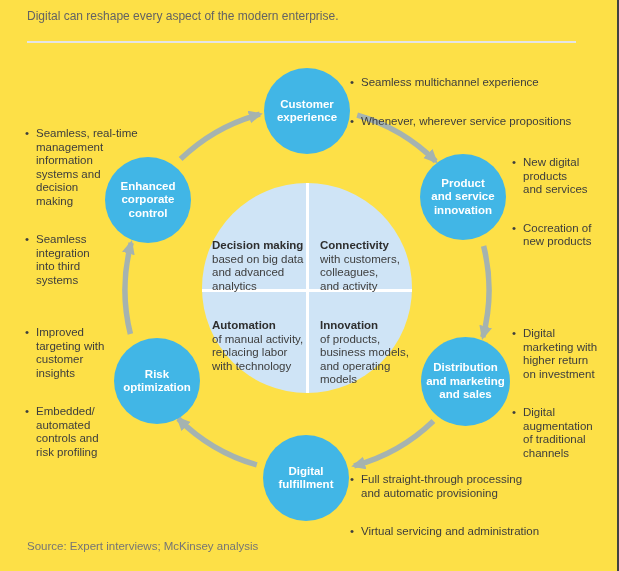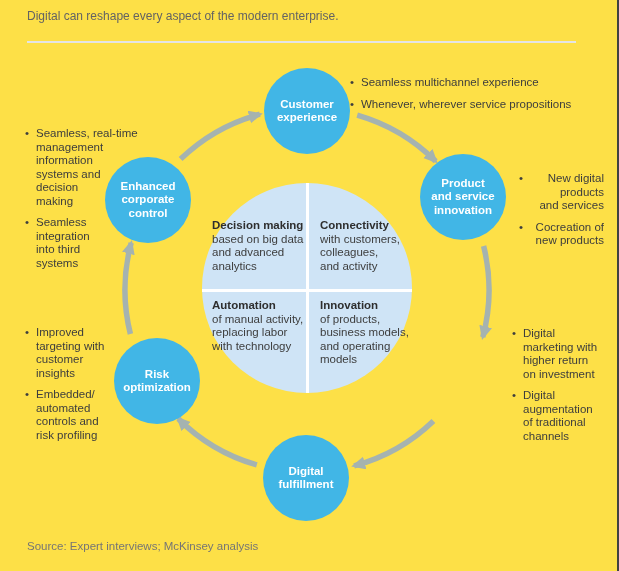--- a/index.html
+++ b/index.html
@@ -19,43 +19,43 @@
   .right-edge{position:absolute;left:617px;top:0;width:2px;height:571px;background:#414141;}
   .source{position:absolute;left:27px;top:540px;font-size:11.5px;color:var(--source-gray);}
 
   svg.ring{position:absolute;left:0;top:0;pointer-events:none;}
   svg.ring path.arc{stroke:var(--arrow-gray);stroke-width:5.5;fill:none;}
   svg.ring marker path{fill:var(--arrow-gray);}
 
   .center-circle{position:absolute;left:202px;top:183px;width:210px;height:210px;border-radius:50%;background:var(--center-blue);}
   .vline{position:absolute;left:104px;top:0;width:3px;height:210px;background:#fff;}
   .hline{position:absolute;left:0;top:106px;width:210px;height:3px;background:#fff;}
-  .quad{position:absolute;font-size:11.5px;line-height:13.5px;color:var(--text-dark);}
+  .quad{position:absolute;font-size:11.5px;line-height:13.5px;color:var(--text-dark);margin-top:20px;}
   .quad .qtitle{font-weight:bold;color:#2e2e2e;}
   .q-tl{left:10px;top:36px;width:94px;}
   .q-tr{left:118px;top:36px;width:90px;}
   .q-bl{left:10px;top:116px;width:98px;}
   .q-br{left:118px;top:116px;width:92px;}
 
   .node{position:absolute;width:86px;height:86px;border-radius:50%;background:var(--node-blue);
         display:flex;align-items:center;justify-content:center;text-align:center;}
   .node-label{font-size:11.5px;font-weight:bold;color:#fff;line-height:13.5px;white-space:pre-line;}
   .n-customer{left:264px;top:68px;}
   .n-product{left:420px;top:154px;}
   .n-distribution{left:421px;top:337px;width:89px;height:89px;}
   .n-fulfillment{left:263px;top:435px;}
   .n-risk{left:114px;top:338px;}
   .n-enhanced{left:105px;top:157px;}
 
-  .bullets{position:absolute;display:flex;flex-direction:column;gap:8px;}
+  .bullets{position:absolute;display:flex;flex-direction:column;gap:25px;}
   .bullet{display:grid;grid-template-columns:11px auto;font-size:11.5px;line-height:13.5px;color:var(--text-dark);}
   .bullet::before{content:"\2022";grid-column:1;color:var(--text-dark);}
   .btext{grid-column:2;white-space:pre-line;overflow-wrap:break-word;}
   .b-customer{left:350px;top:76px;width:250px;}
-  .b-product{left:512px;top:172px;width:92px;text-align:right;}
+  .b-product{left:512px;top:156px;width:92px;}
   .b-distribution{left:512px;top:327px;width:96px;}
   .b-fulfillment{left:350px;top:473px;width:250px;}
   .b-risk{left:25px;top:326px;width:96px;}
   .b-enhanced{left:25px;top:127px;width:122px;}
   .pre{white-space:pre-line;}
 </style>
 </head>
 <body>
 
 <div class="stage">
@@ -109,20 +109,25 @@
 
   <div class="node n-customer">
     <div class="node-label">Customer
 experience</div>
   </div>
   <div class="node n-product">
     <div class="node-label">Product
 and service
 innovation</div>
   </div>
+  <div class="node n-distribution">
+    <div class="node-label">Distribution
+and marketing
+and sales</div>
+  </div>
   <div class="node n-fulfillment">
     <div class="node-label">Digital
 fulfillment</div>
   </div>
   <div class="node n-risk">
     <div class="node-label">Risk
 optimization</div>
   </div>
   <div class="node n-enhanced">
     <div class="node-label">Enhanced
@@ -154,20 +159,29 @@
         <span class="btext">Digital
 marketing with
 higher return
 on investment</span>
       </div>
     <div class="bullet">
         <span class="btext">Digital
 augmentation
 of traditional
 channels</span>
+      </div>
+  </div>
+  <div class="bullets b-fulfillment">
+    <div class="bullet">
+        <span class="btext">Full straight-through processing
+and automatic provisioning</span>
+      </div>
+    <div class="bullet">
+        <span class="btext">Virtual servicing and administration</span>
       </div>
   </div>
   <div class="bullets b-risk">
     <div class="bullet">
         <span class="btext">Improved
 targeting with
 customer
 insights</span>
       </div>
     <div class="bullet">

